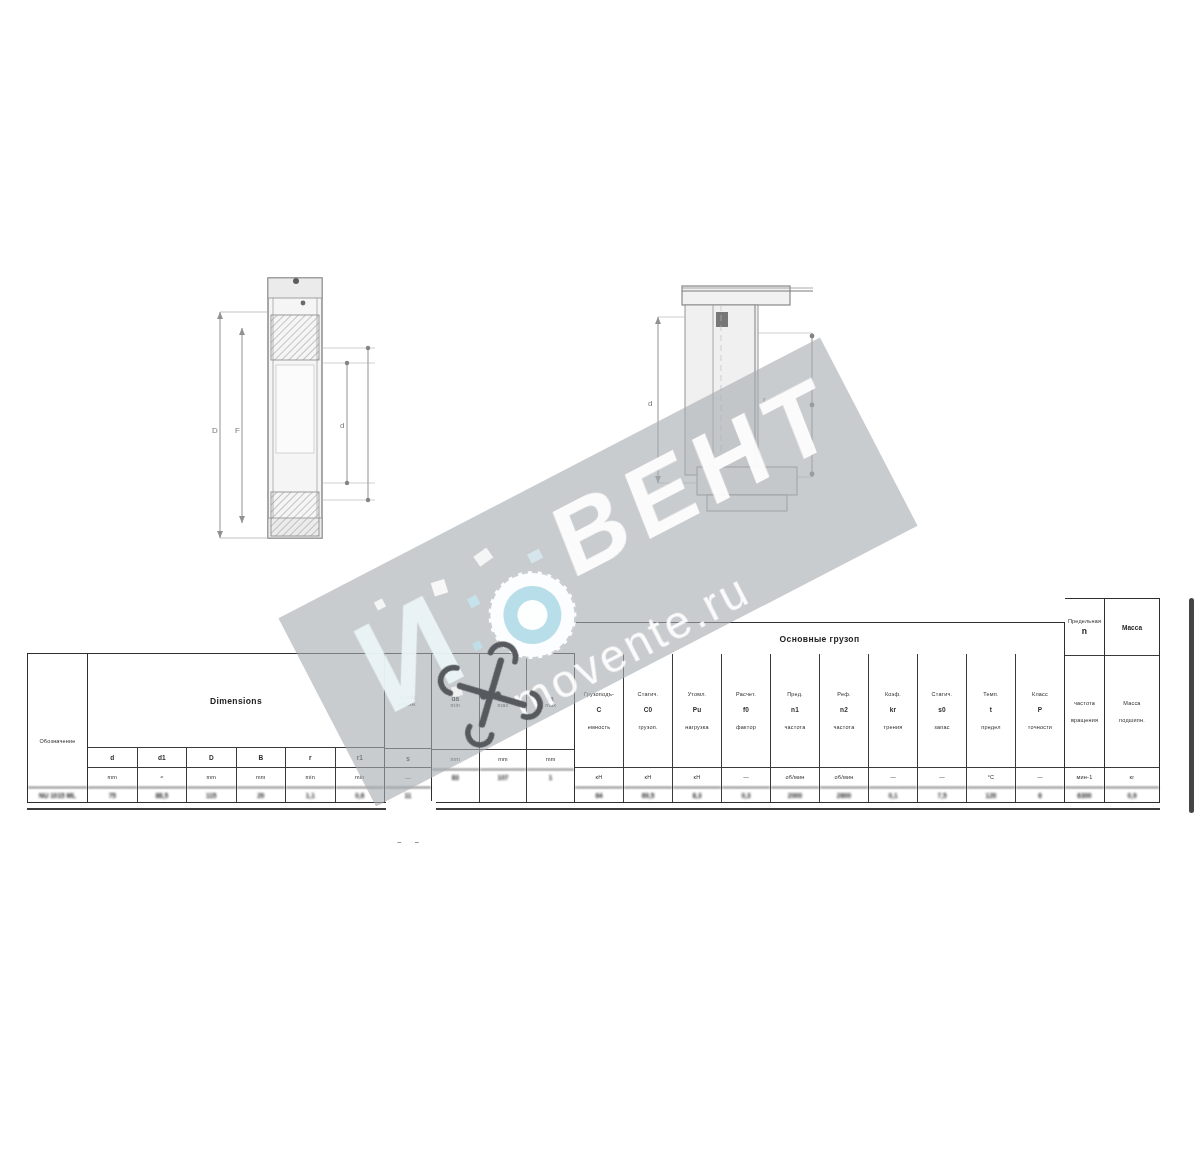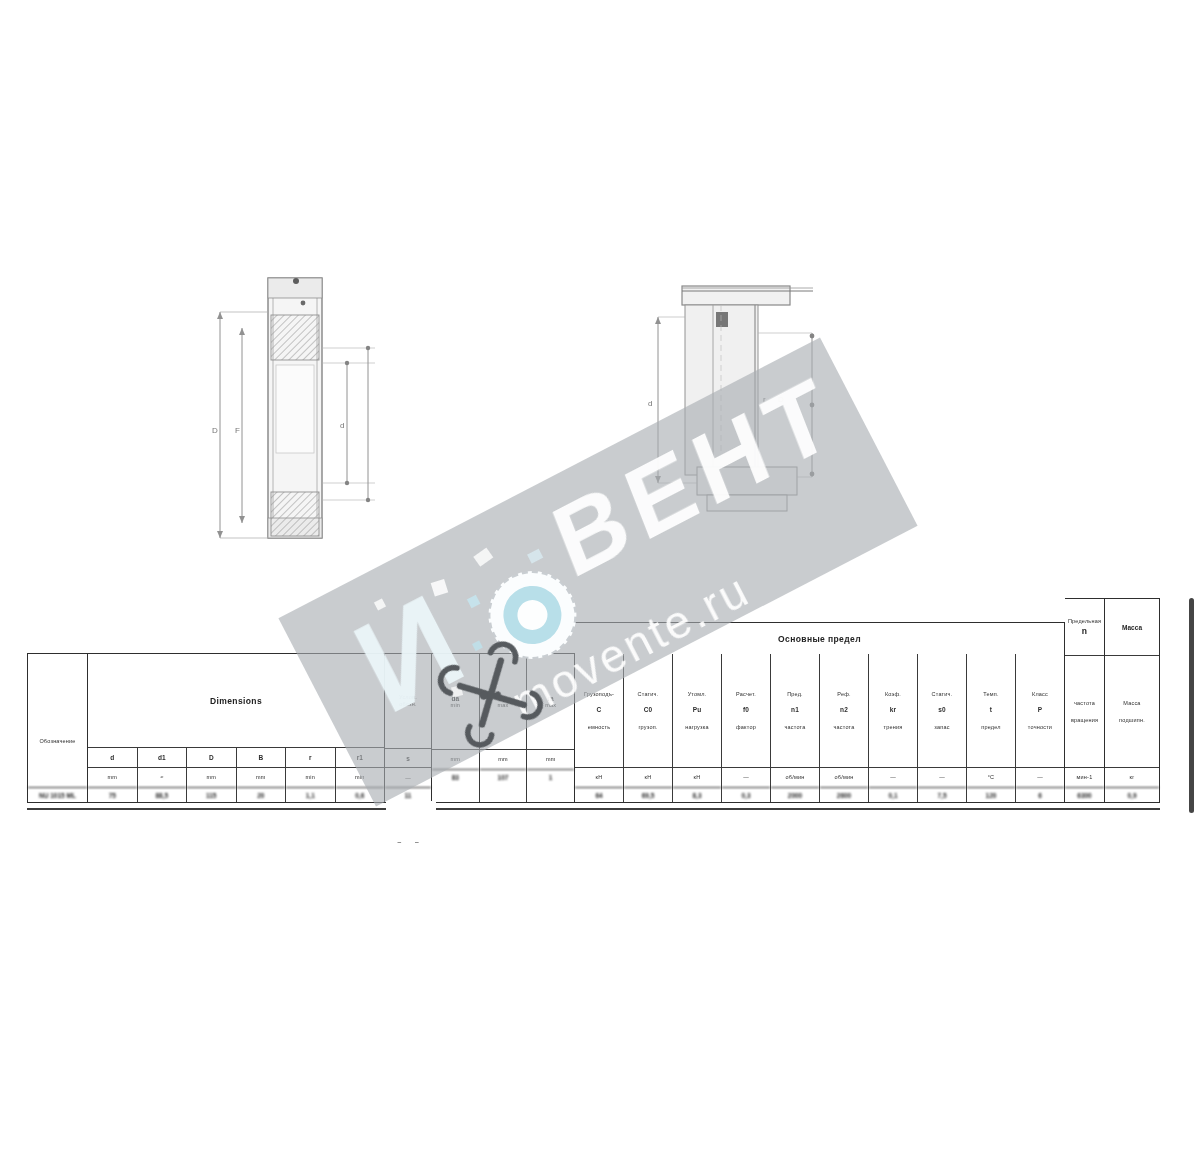--- a/index.html
+++ b/index.html
@@ -226,21 +226,21 @@
             <span class="lets">ra</span>
             <span class="t5">max</span>
           </div>
           <div class="cell h-unit t5">mm</div>
           <div class="cell h-data val">1</div>
         </div>
       </div>
     </div>
 
     <div class="grp g-rate">
-      <div class="ghead rghead t8">Основные предел</div>
+      <div class="ghead rghead t8">Основные грузоп</div>
       <div class="row">
         <div class="col">
           <div class="cell top rhead">
             <span class="t5">Грузоподъ-</span>
             <span class="t5 sym">C</span>
             <span class="t5">емность</span>
           </div>
           <div class="cell h-unit t5">кН</div>
           <div class="cell h-data val">64</div>
         </div>

